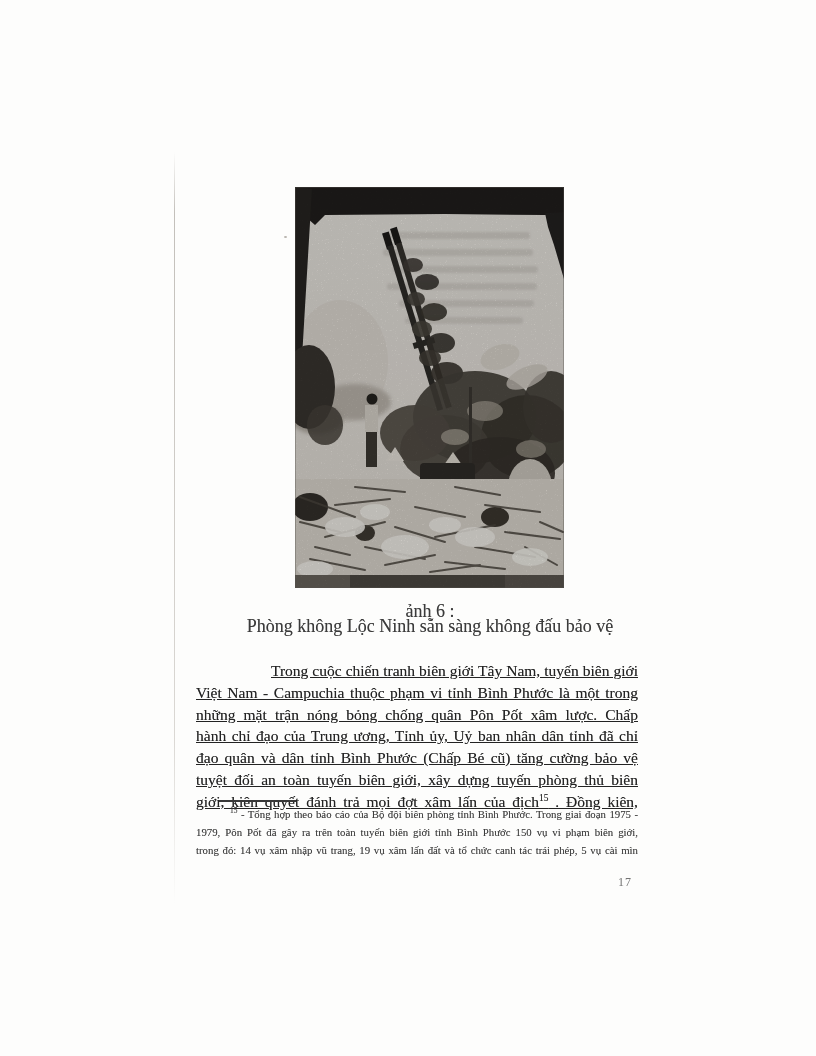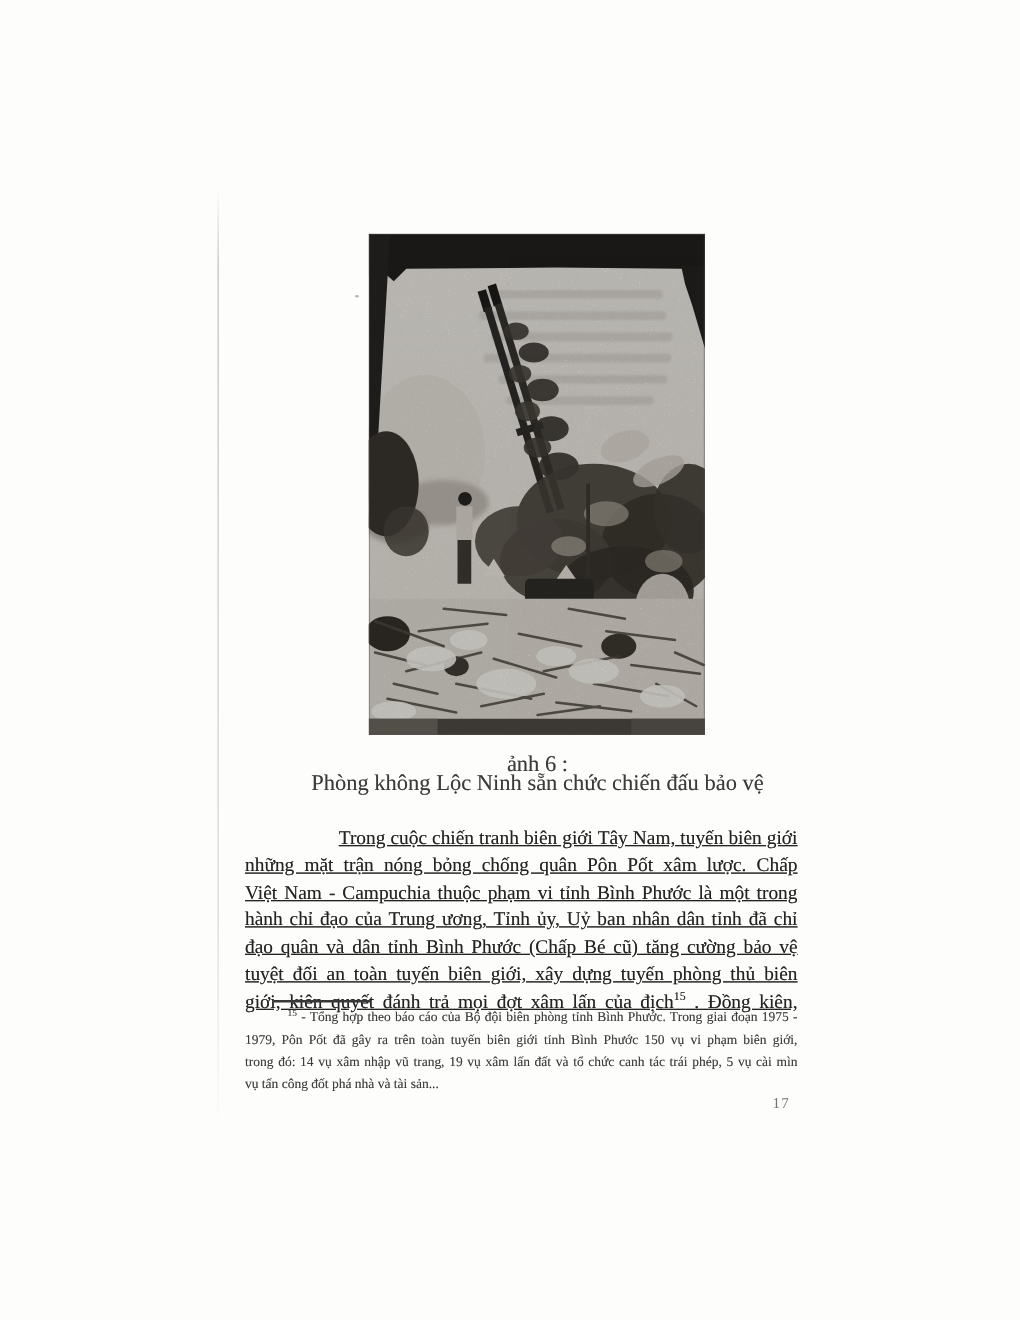--- a/index.html
+++ b/index.html
@@ -195,37 +195,36 @@
         <rect x="210" y="388" width="59" height="13" fill="#5a554e"></rect>
       </g>
 
       <rect x="0" y="0" width="269" height="401" filter="url(#grain)" opacity="0.2"></rect>
       <rect x="0.5" y="0.5" width="268" height="400" fill="none" stroke="#55524d" stroke-width="1" opacity="0.4"></rect>
     </svg>
   </figure>
 
   <div class="caption">
     <div>ảnh 6 :</div>
-    <div>Phòng không Lộc Ninh sẵn chức chiến đấu bảo vệ</div>
+    <div>Phòng không Lộc Ninh sẵn sàng không đấu bảo vệ</div>
   </div>
 
   <div class="body-text">
     <div class="bline indent">Trong cuộc chiến tranh biên giới Tây Nam, tuyến biên giới</div>
+    <div class="bline">Việt Nam - Campuchia thuộc phạm vi tỉnh Bình Phước là một trong</div>
     <div class="bline">những mặt trận nóng bỏng chống quân Pôn Pốt xâm lược. Chấp</div>
-    <div class="bline">Việt Nam - Campuchia thuộc phạm vi tỉnh Bình Phước là một trong</div>
     <div class="bline">hành chỉ đạo của Trung ương, Tỉnh ủy, Uỷ ban nhân dân tỉnh đã chỉ</div>
     <div class="bline">đạo quân và dân tỉnh Bình Phước (Chấp Bé cũ) tăng cường bảo vệ</div>
     <div class="bline">tuyệt đối an toàn tuyến biên giới, xây dựng tuyến phòng thủ biên</div>
     <div class="bline"><span>giới, kiên quyết đánh trả mọi đợt xâm lấn của địch</span><sup class="fnref">15</sup><span> . Đồng kiên,</span></div>
   </div>
 
   <div class="footnote-rule"></div>
 
   <div class="footnote">
     <div class="fline first"><sup>15</sup><span> - Tổng hợp theo báo cáo của Bộ đội biên phòng tỉnh Bình Phước. Trong giai đoạn 1975 -</span></div>
     <div class="fline">1979, Pôn Pốt đã gây ra trên toàn tuyến biên giới tỉnh Bình Phước 150 vụ vi phạm biên giới,</div>
     <div class="fline">trong đó: 14 vụ xâm nhập vũ trang, 19 vụ xâm lấn đất và tổ chức canh tác trái phép, 5 vụ cài mìn</div>
-    <div class="fline last">vụ tấn công đốt phá nhà và tài sản...</div>
   </div>
 
   <div class="page-number">17</div>
 
 </div>
 
 </body></html>

